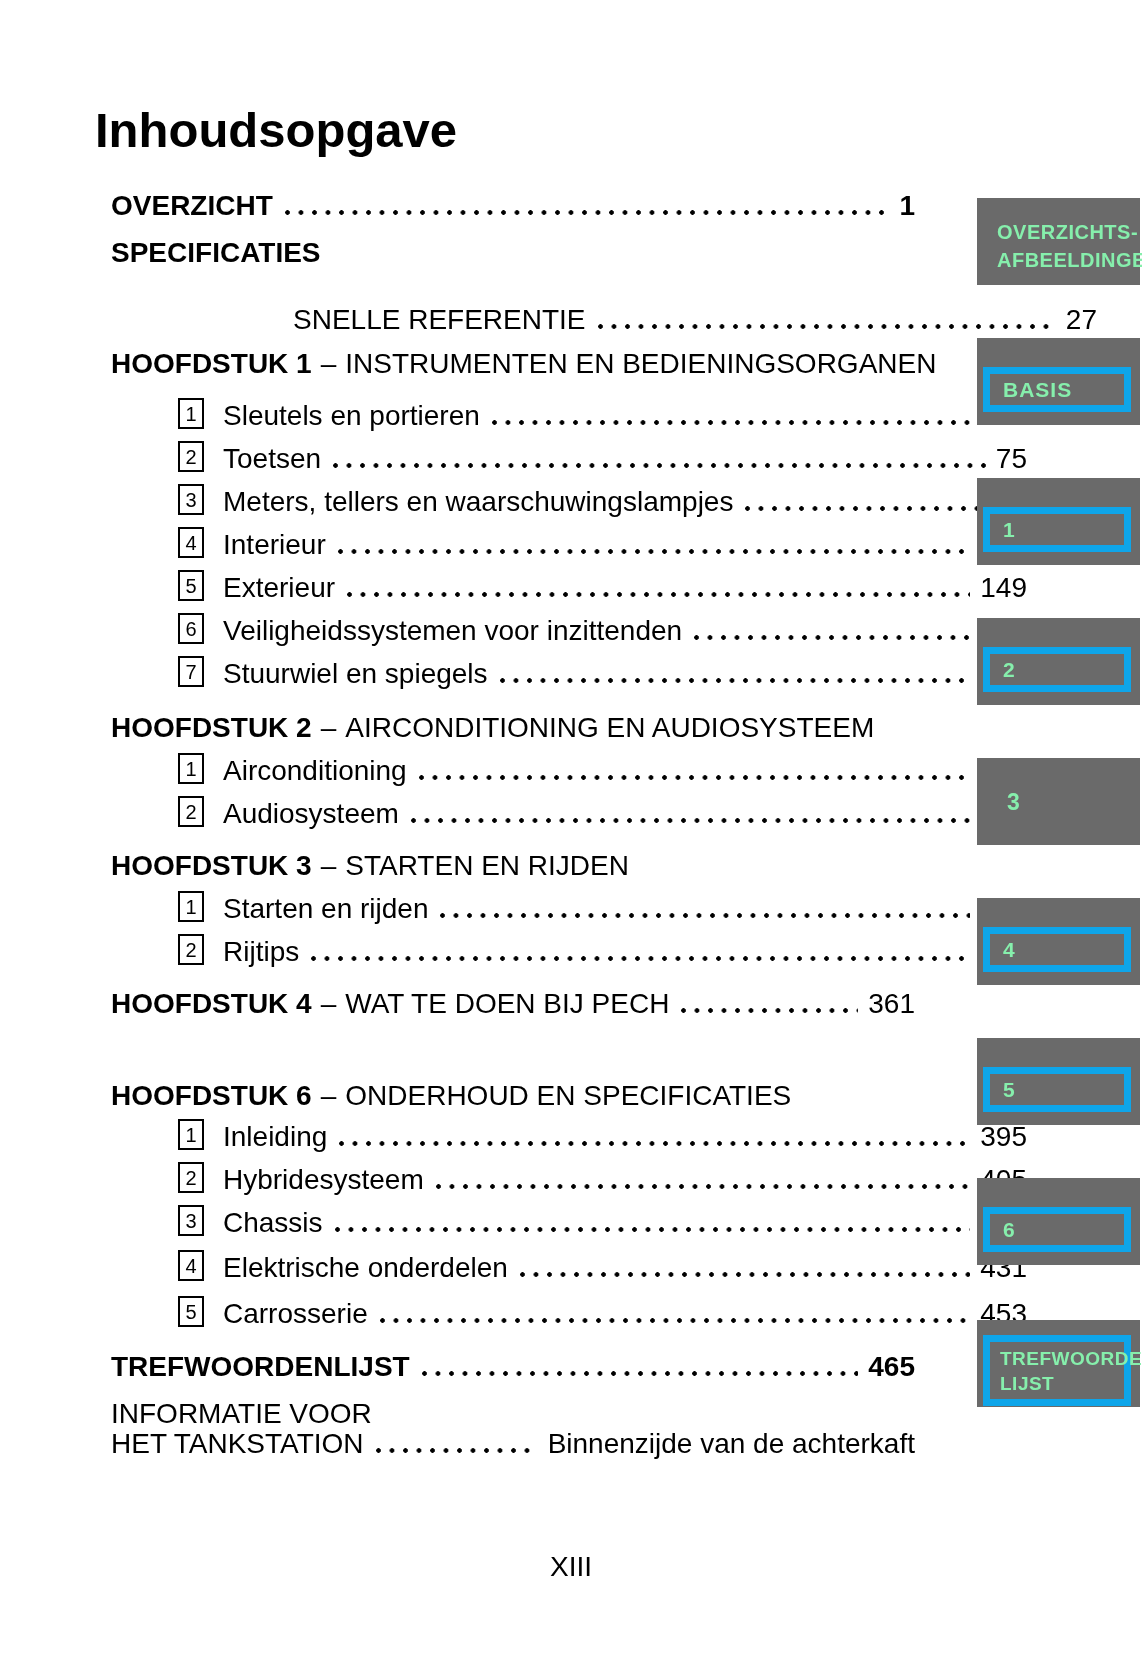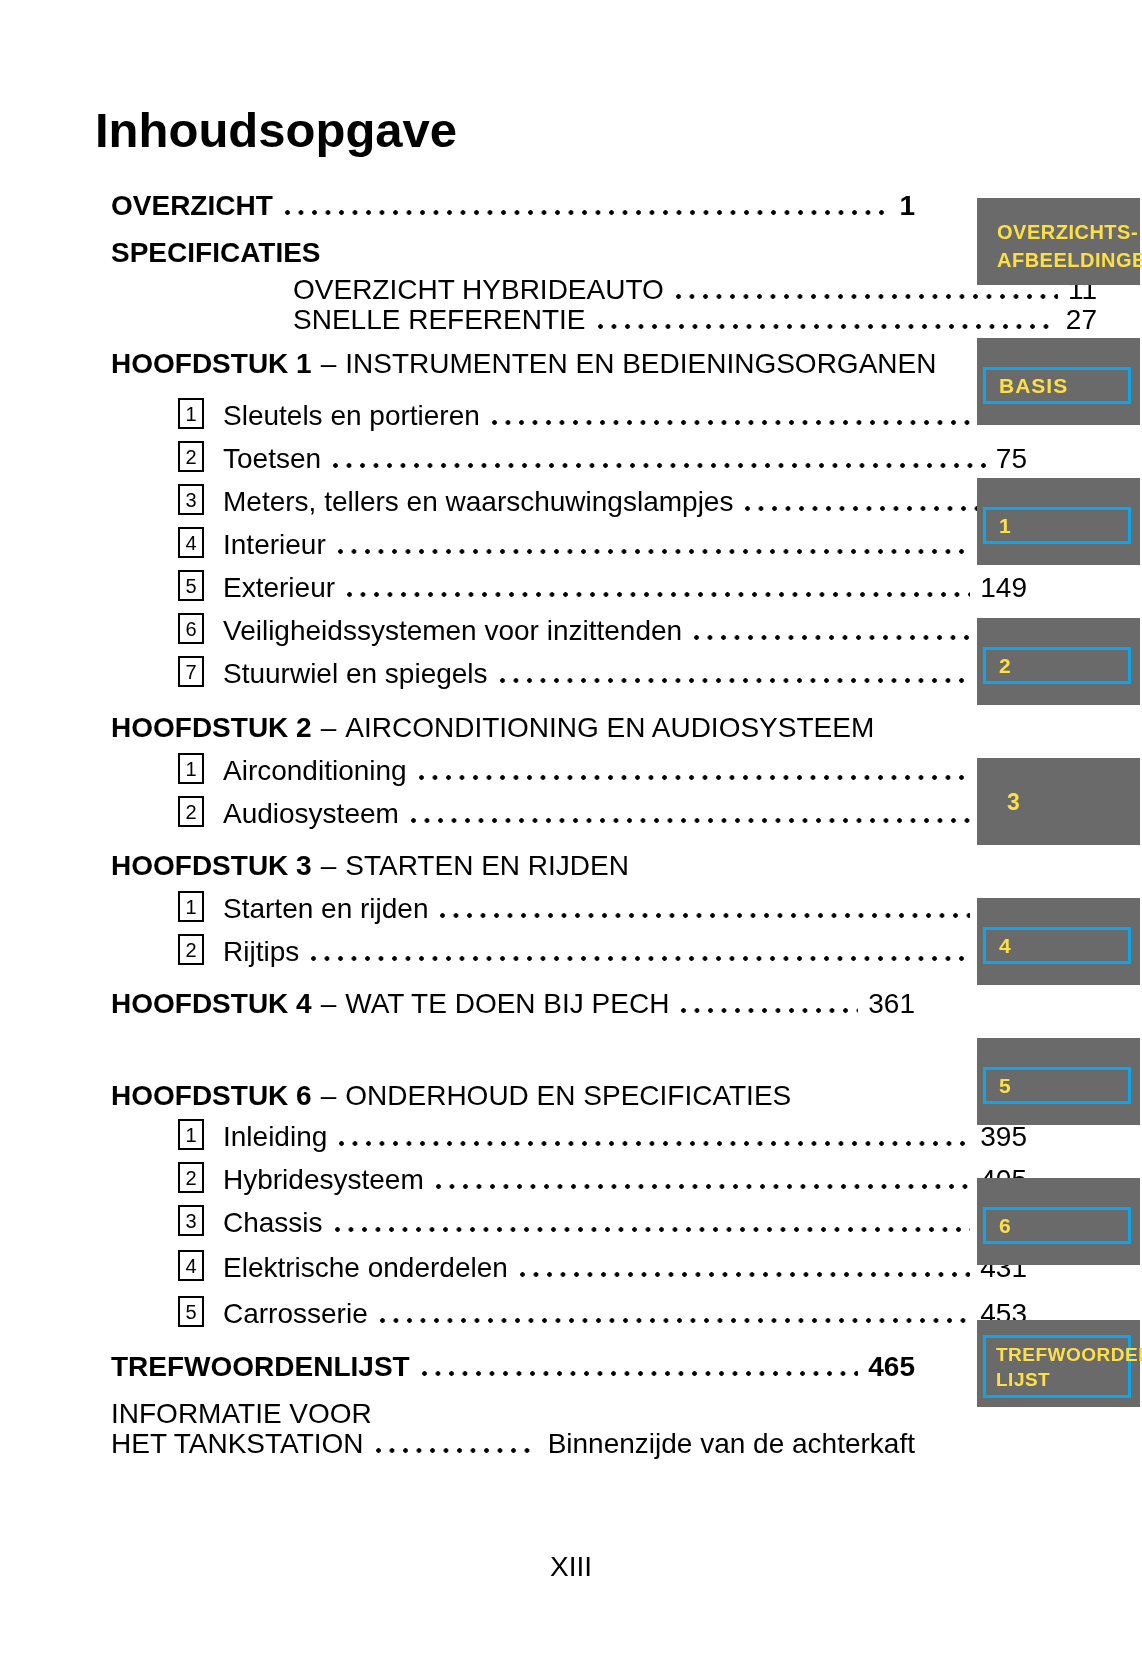--- a/index.html
+++ b/index.html
@@ -20,23 +20,23 @@
           border:2px solid #000;display:flex;align-items:center;justify-content:center;
           font-size:20px;font-weight:normal;background:#fff;}
   .dots{flex:1 1 auto;height:5px;margin:0 10px 0 12px;background-repeat:repeat-x;
         background-image:radial-gradient(circle at 2.5px 2.5px,#000 2px,rgba(0,0,0,0) 2.6px);
         background-size:13.5px 5px;}
   .pg{white-space:nowrap;}
   .pfx{font-weight:bold;}
   .dash{margin:0 9px;}
 
   
-  .tab{position:absolute;left:977px;width:163px;height:87px;background:#6a6a6a;color:#fde047;
+  .tab{position:absolute;left:977px;width:163px;height:87px;background:#6a6a6a;color:#86efac;
        font-weight:bold;box-sizing:border-box;}
-  .tab .inner{position:absolute;left:6px;right:9px;top:29px;height:31px;border:3px solid #0ea5e9;
+  .tab .inner{position:absolute;left:6px;right:9px;top:29px;height:31px;border:7px solid #0ea5e9;
        box-sizing:content-box;display:flex;align-items:center;padding-left:13px;
        font-size:21px;letter-spacing:1px;text-align:right;}
   .tab .inner.tall{top:15px;height:57px;flex-direction:column;align-items:flex-start;
        justify-content:center;padding-left:10px;font-size:19px;line-height:25px;letter-spacing:0.5px;}
   .tab .twolines{padding:20px 0 0 20px;font-size:20px;line-height:28px;letter-spacing:0.5px;}
   .tab .plain3{padding:31px 0 0 30px;font-size:23px;letter-spacing:1px;}
 
   .footer{position:absolute;left:0;top:1551px;width:1142px;text-align:center;font-size:28px;}
 </style>
 </head>
@@ -49,25 +49,20 @@
   <div class="row bold" style="top:192px">
     <span class="lbl">OVERZICHT</span>
     <span class="dots"></span>
     <span class="pg">1</span>
   </div>
 
   <div class="row bold" style="top:239px">
     <span class="lbl">SPECIFICATIES</span>
   </div>
 
-  <div class="row sub" style="top:276px">
-    <span class="lbl">OVERZICHT HYBRIDEAUTO</span>
-    <span class="dots"></span>
-    <span class="pg">11</span>
-  </div>
 
   <div class="row sub" style="top:306px">
     <span class="lbl">SNELLE REFERENTIE</span>
     <span class="dots"></span>
     <span class="pg">27</span>
   </div>
 
   <div class="row" style="top:350px">
     <span class="lbl"><span class="pfx">HOOFDSTUK 1</span><span class="dash">–</span><span>INSTRUMENTEN EN BEDIENINGSORGANEN</span></span>
   </div>

